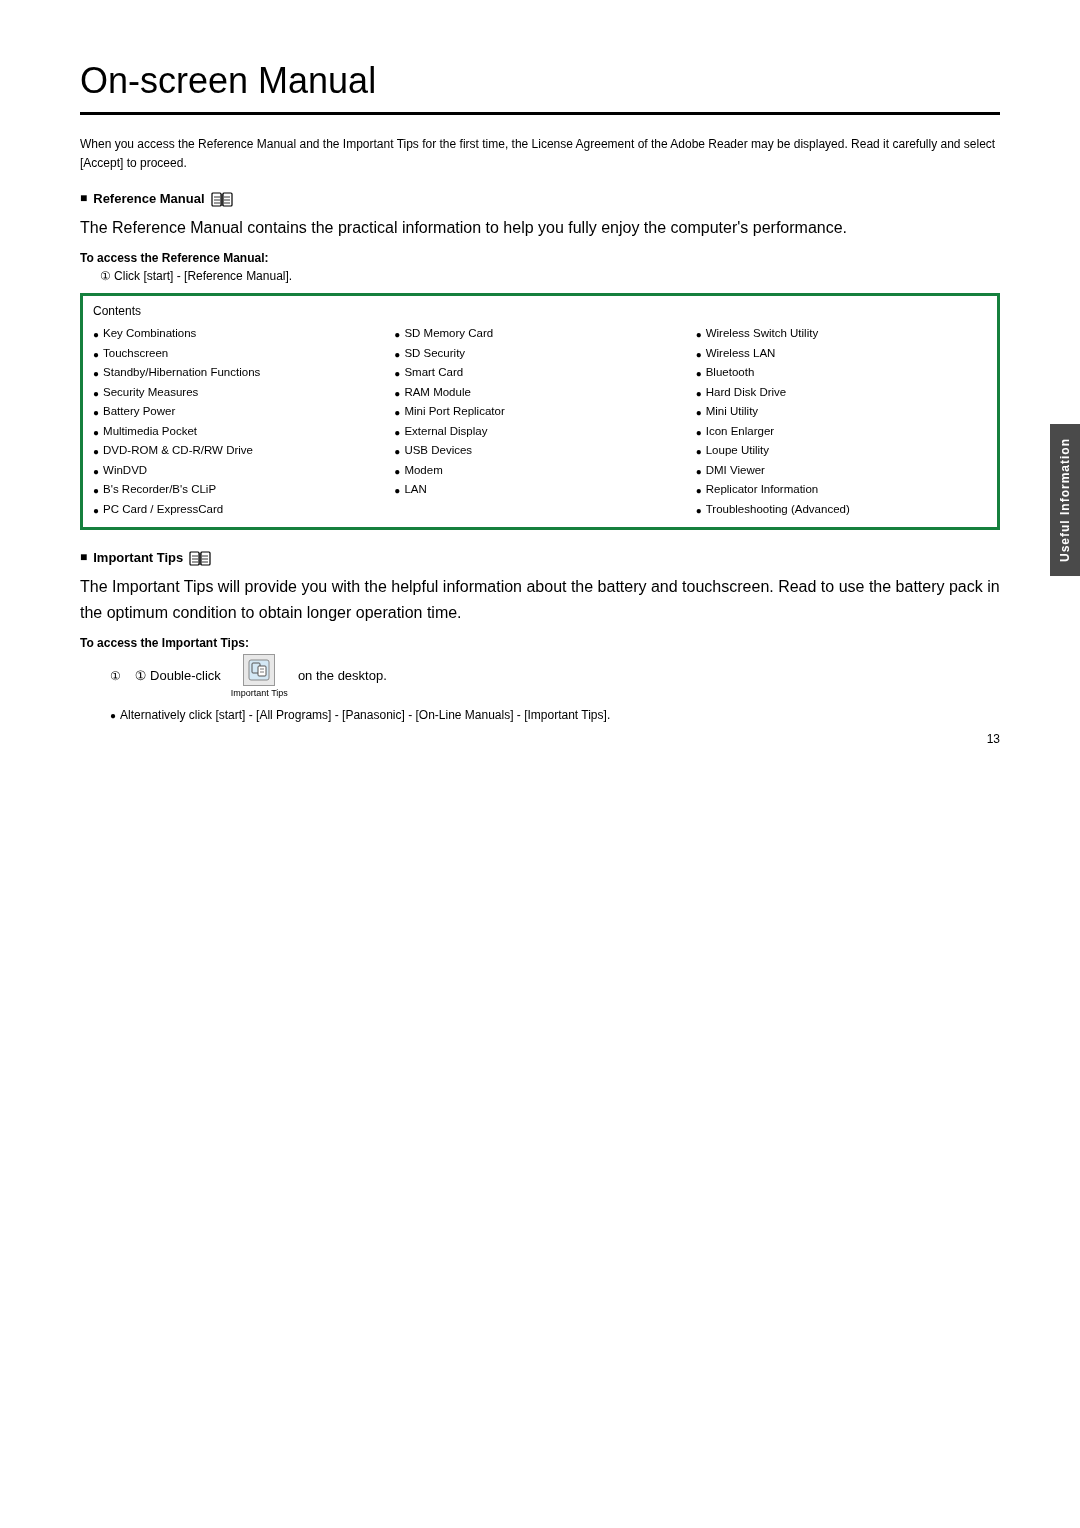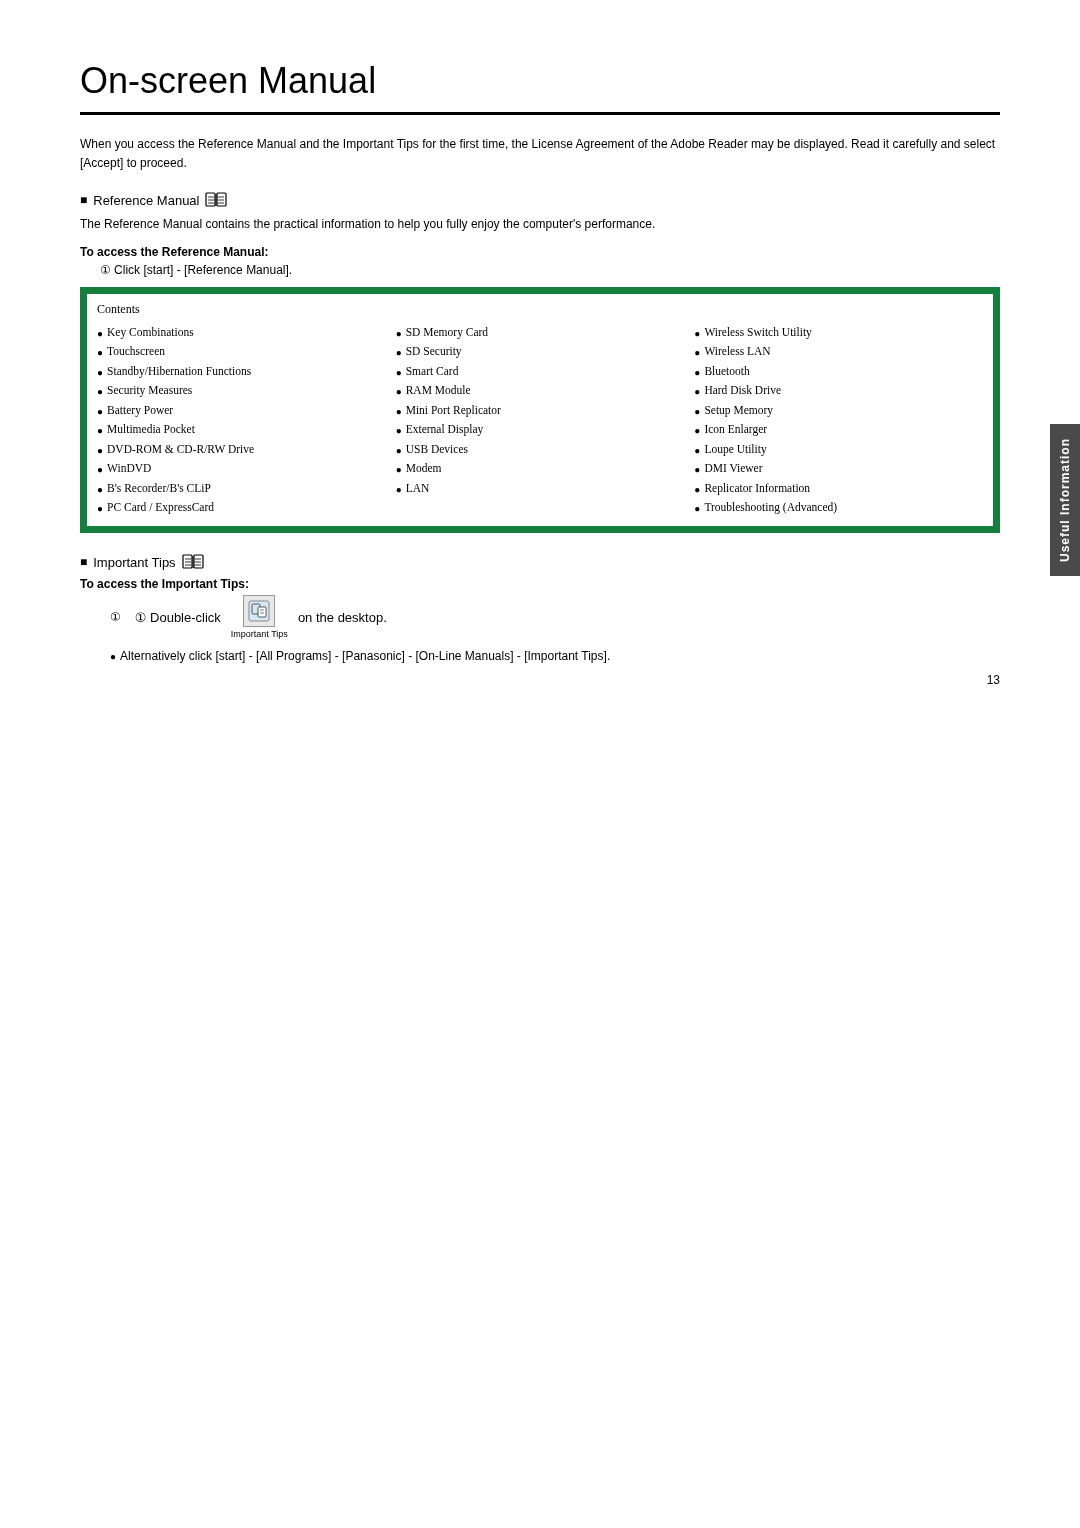--- a/index.html
+++ b/index.html
@@ -29,22 +29,22 @@
     }
 
     .intro-text {
       font-size: 12px;
       line-height: 1.6;
       margin-bottom: 18px;
     }
 
     .section-heading {
       display: flex;
-      align-items: center;
-      font-weight: normal;
+      align-items: flex-start;
+      font-weight: bold;
       font-size: 13px;
       margin-bottom: 6px;
       gap: 6px;
     }
 
     .section-heading::before {
       content: '■';
       font-size: 12px;
     }
 
@@ -54,21 +54,21 @@
       height: 18px;
       position: relative;
     }
 
     .book-icon svg {
       width: 22px;
       height: 18px;
     }
 
     .section-text {
-      font-size: 12px;
+      font-size: 16px;
       line-height: 1.6;
       margin-bottom: 10px;
     }
 
     .access-heading {
       font-weight: bold;
       font-size: 12px;
       margin-bottom: 4px;
     }
 
@@ -78,24 +78,23 @@
       margin-bottom: 10px;
     }
 
     .circled-one {
       display: inline-block;
       font-size: 12px;
       margin-right: 4px;
     }
 
     .contents-box {
-      border: 7px solid #15803d;
+      border: 3px solid #15803d;
       margin-bottom: 20px;
       padding: 8px 10px 8px 10px;
-      font-family: Liberation Serif, serif;
     }
 
     .contents-label {
       font-size: 12px;
       font-weight: normal;
       margin-bottom: 6px;
     }
 
     .contents-grid {
       display: grid;
@@ -259,21 +258,21 @@
               <li>Modem</li>
               <li>LAN</li>
             </ul>
         </div>
         <div class="contents-col">
           <ul id="col3-list">
               <li>Wireless Switch Utility</li>
               <li>Wireless LAN</li>
               <li>Bluetooth</li>
               <li>Hard Disk Drive</li>
-              <li>Setup Memory</li>
+              <li>Mini Utility</li>
               <li>Icon Enlarger</li>
               <li>Loupe Utility</li>
               <li>DMI Viewer</li>
               <li>Replicator Information</li>
               <li>Troubleshooting (Advanced)</li>
             </ul>
         </div>
       </div>
     </div>
   </div>
@@ -289,20 +288,21 @@
           <line x1="3" y1="6" x2="9" y2="6" stroke="#000" stroke-width="0.8"></line>
           <line x1="3" y1="9" x2="9" y2="9" stroke="#000" stroke-width="0.8"></line>
           <line x1="3" y1="12" x2="9" y2="12" stroke="#000" stroke-width="0.8"></line>
           <line x1="13" y1="6" x2="19" y2="6" stroke="#000" stroke-width="0.8"></line>
           <line x1="13" y1="9" x2="19" y2="9" stroke="#000" stroke-width="0.8"></line>
           <line x1="13" y1="12" x2="19" y2="12" stroke="#000" stroke-width="0.8"></line>
         </svg>
       </span>
     </div>
 
+    <p class="section-text">The Important Tips will provide you with the helpful information about the battery and touchscreen. Read to use the battery pack in the optimum condition to obtain longer operation time.</p>
 
     <p class="access-heading">To access the Important Tips:</p>
 
     <div class="desktop-icon-container">
       <span class="circled-one">①</span>
       <span>① Double-click</span>
       <div class="desktop-icon">
         <div class="desktop-icon-img">
           <svg width="22" height="22" viewBox="0 0 22 22">
             <rect x="1" y="1" width="20" height="20" rx="2" fill="#d4e8f5" stroke="#888" stroke-width="1"></rect>

